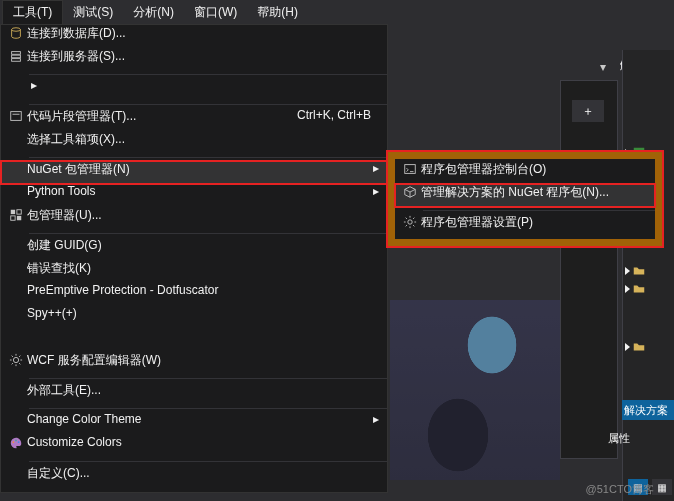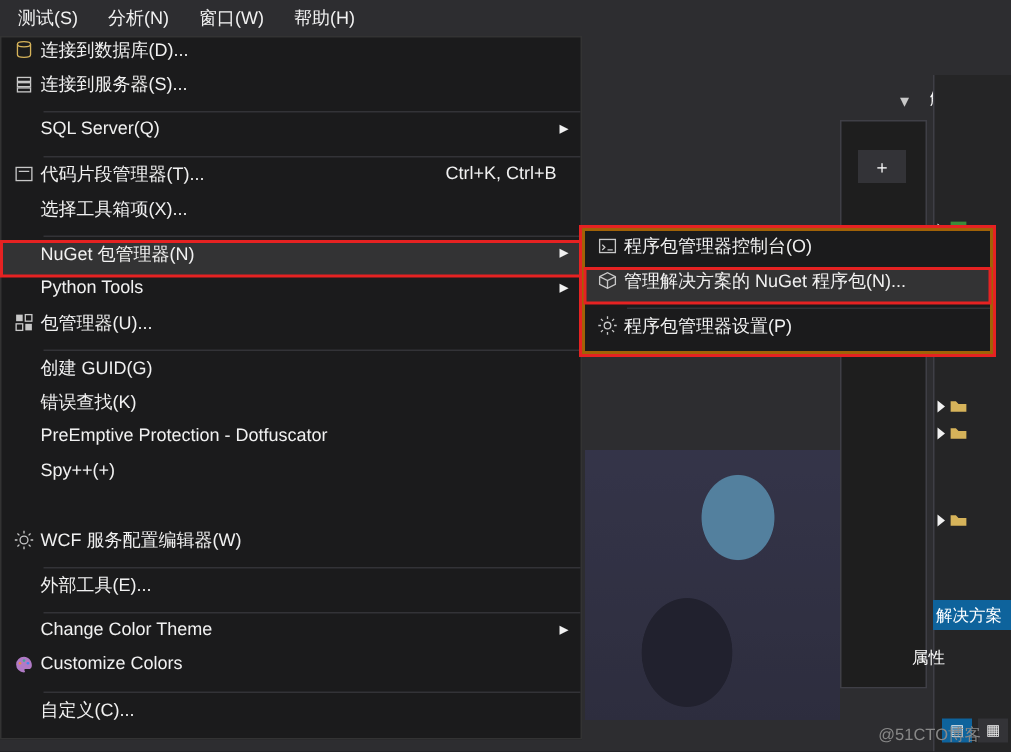--- a/index.html
+++ b/index.html
@@ -77,21 +77,21 @@
   height: 1px;
   background: #333337;
   margin: 3px 0 3px 28px;
 }
 .submenu {
   position: absolute;
   top: 152px;
   left: 388px;
   width: 274px;
   background: #1b1b1c;
-  border: 2px solid #a16207;
+  border: 7px solid #a16207;
   z-index: 11;
   padding: 2px 0;
   outline: 2px solid #e62222;
 }
 .submenu .menu-item.highlighted2 {
   background: #333334;
   outline: 2px solid #e62222;
   outline-offset: -1px;
 }
 .right-panel {
@@ -241,20 +241,21 @@
   overflow: hidden;
 }
 .icon-svg { width: 14px; height: 14px; }
 </style>
 </head>
 <body>
 
 <div class="anime-bg"></div>
 
 <div class="menubar">
+  <div class="menubar-item active">工具(T)</div>
   <div class="menubar-item">测试(S)</div>
   <div class="menubar-item">分析(N)</div>
   <div class="menubar-item">窗口(W)</div>
   <div class="menubar-item">帮助(H)</div>
 </div>
 
 <div class="dropdown">
   <div class="menu-item">
     <span class="icon-slot">
         <svg class="icon-svg" viewBox="0 0 16 16">
@@ -270,21 +271,20 @@
           <rect x="3" y="3" width="10" height="3" fill="none" stroke="#c8c8c8"></rect>
           <rect x="3" y="7" width="10" height="3" fill="none" stroke="#c8c8c8"></rect>
           <rect x="3" y="11" width="10" height="3" fill="none" stroke="#c8c8c8"></rect>
         </svg>
       </span>
     <span class="label">连接到服务器(S)...</span>
   </div>
   <div class="menu-sep"></div>
   <div class="menu-item">
     <span class="icon-slot"></span>
-    <span class="label">SQL Server(Q)</span>
     <span class="arrow">▸</span>
   </div>
   <div class="menu-sep"></div>
   <div class="menu-item">
     <span class="icon-slot">
         <svg class="icon-svg" viewBox="0 0 16 16">
           <rect x="2" y="3" width="12" height="10" fill="none" stroke="#c8c8c8"></rect>
           <line x1="4" y1="6" x2="12" y2="6" stroke="#c8c8c8"></line>
         </svg>
       </span>

